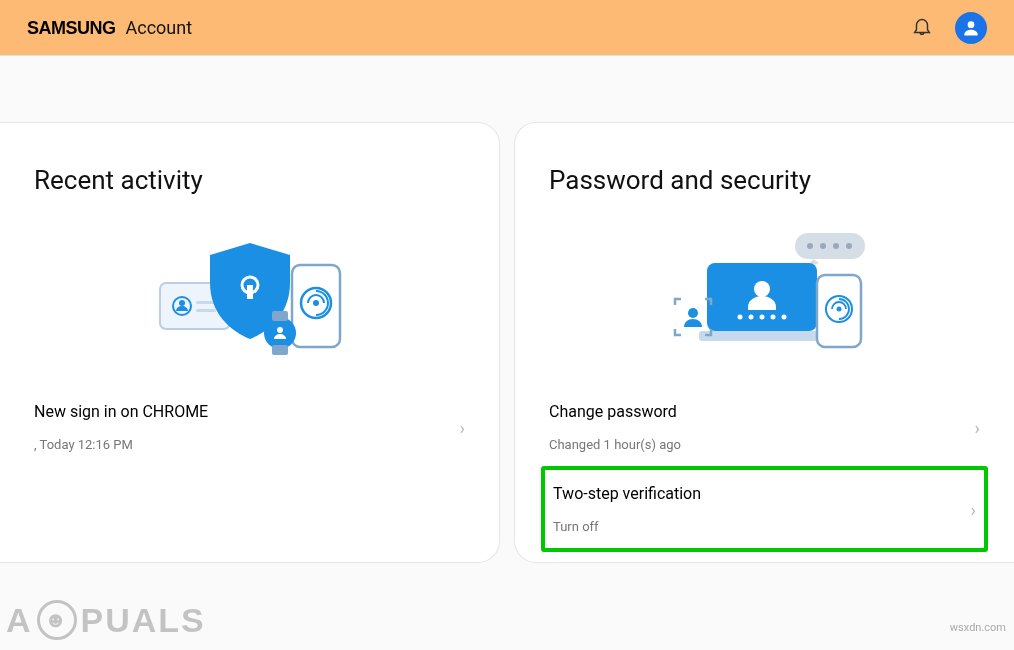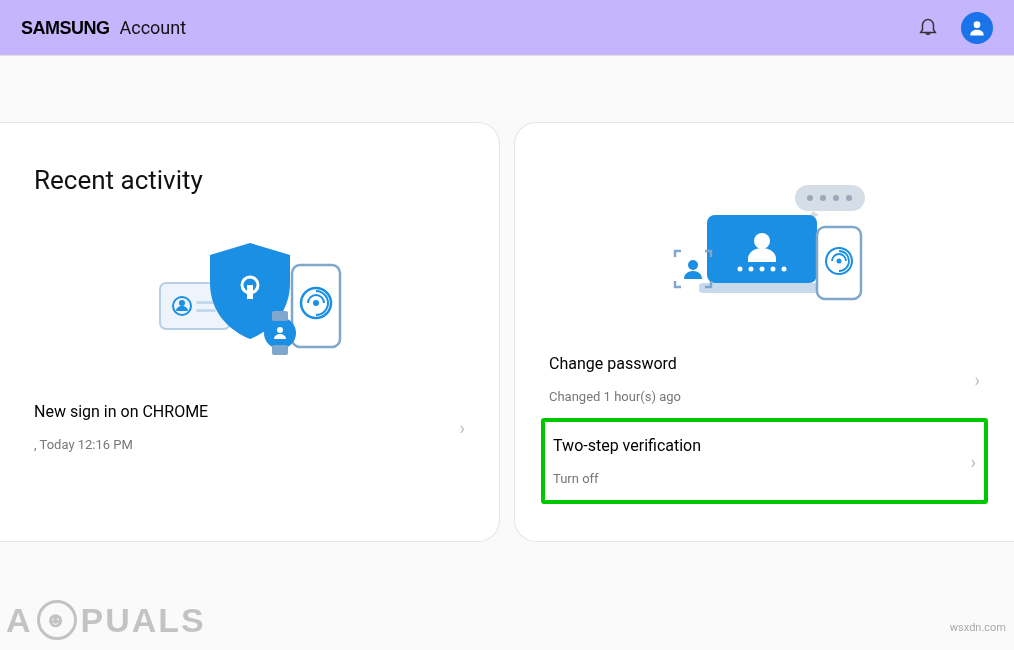--- a/index.html
+++ b/index.html
@@ -5,26 +5,26 @@
     * { margin: 0; padding: 0; box-sizing: border-box; }
     body {
       font-family: -apple-system, BlinkMacSystemFont, "Segoe UI", Roboto, Arial, sans-serif;
       background: #fafafa;
       width: 1014px;
       height: 650px;
       overflow: hidden;
       position: relative;
     }
     .header {
-      background: #c4b5fd;
+      background: #fdba74;
       border-bottom: 1px solid #e0e0e0;
       height: 56px;
       display: flex;
       align-items: center;
-      padding: 0 21px;
+      padding: 0 27px;
       justify-content: space-between;
       gap: 36px;
     }
     .brand {
       display: flex;
       align-items: baseline;
       gap: 10px;
     }
     .brand-samsung {
       font-weight: 900;
@@ -204,20 +204,21 @@
     <div class="row">
       <div class="row-text">
         <span class="row-title">New sign in on CHROME</span>
         <span class="row-sub">, Today 12:16 PM</span>
       </div>
       <span class="chevron">›</span>
     </div>
   </div>
 
   <div class="card">
+    <h2 class="card-title">Password and security</h2>
     <div class="illus">
       <svg width="240" height="140" viewBox="0 0 240 140">
 
         <rect x="150" y="10" width="70" height="26" rx="13" fill="#d5dde6"></rect>
         <circle cx="165" cy="23" r="3" fill="#9aa9ba"></circle>
         <circle cx="178" cy="23" r="3" fill="#9aa9ba"></circle>
         <circle cx="191" cy="23" r="3" fill="#9aa9ba"></circle>
         <circle cx="204" cy="23" r="3" fill="#9aa9ba"></circle>
         <path d="M168 36 l-6 8 l12 -4 z" fill="#d5dde6"></path>
 

